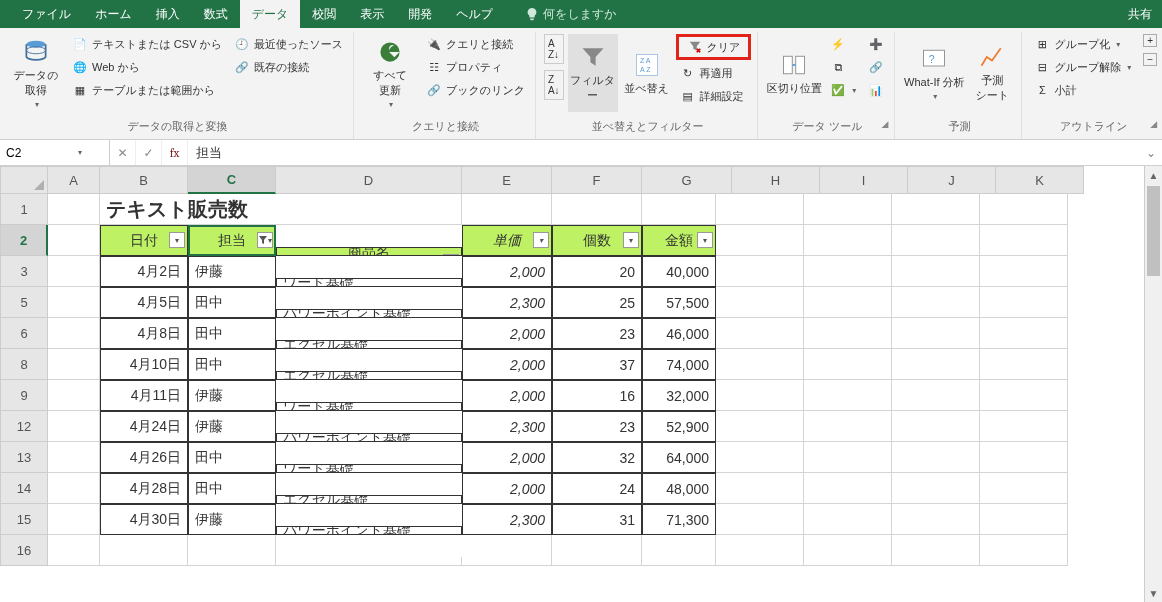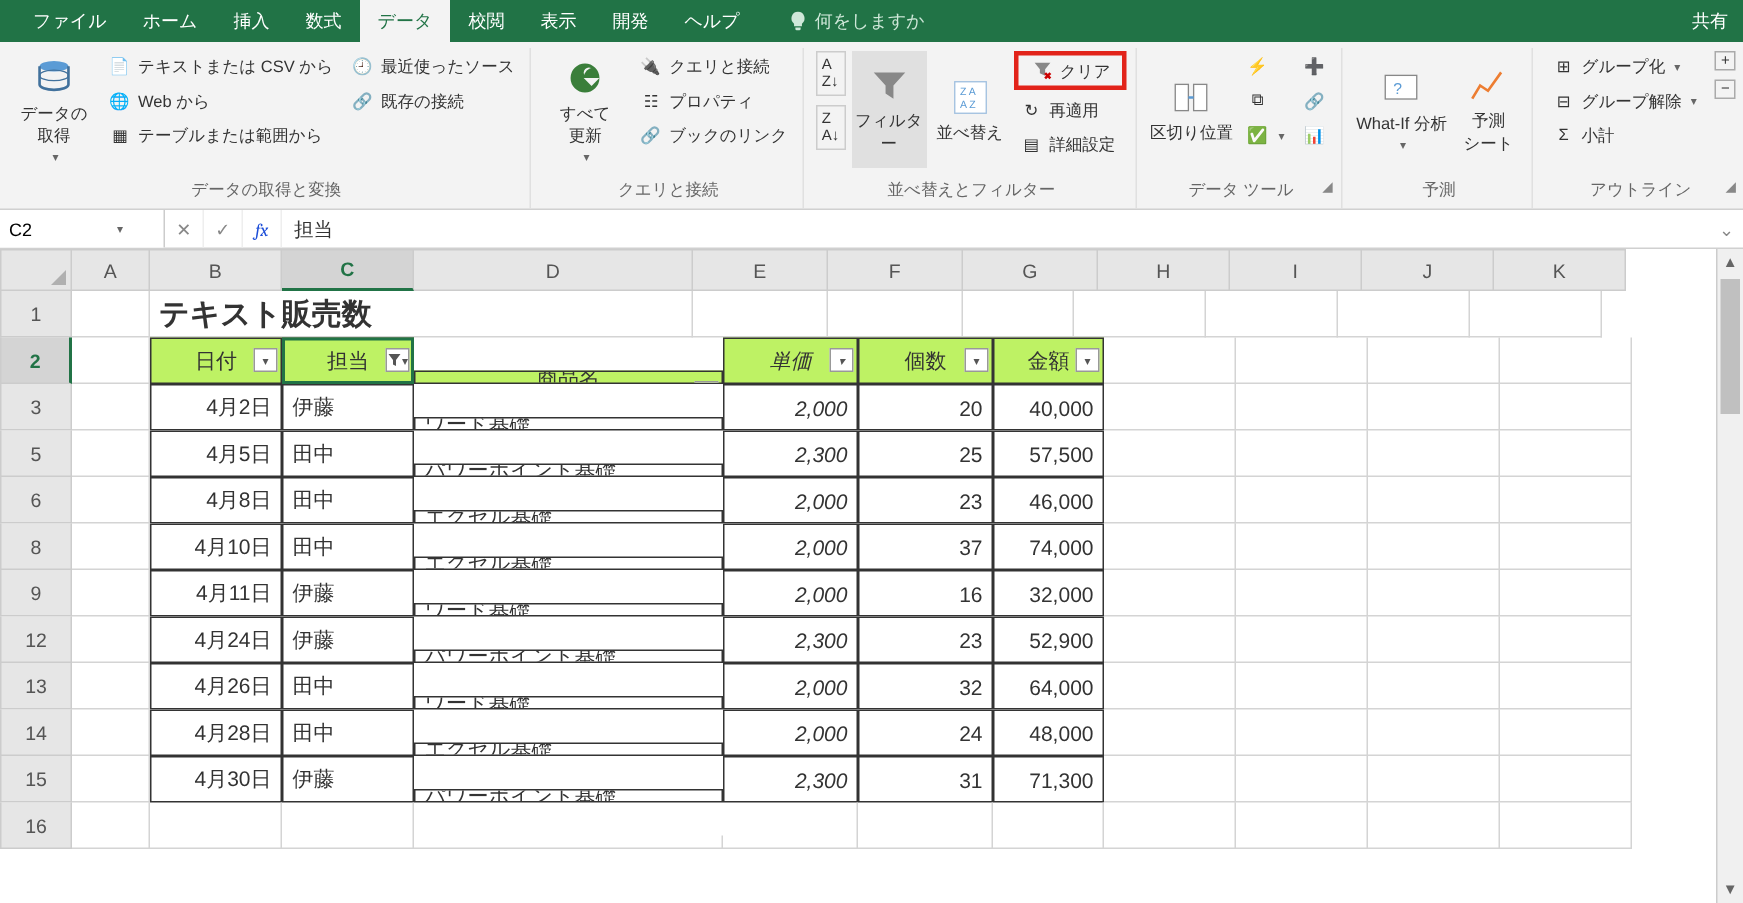--- a/index.html
+++ b/index.html
@@ -22,38 +22,38 @@
     .smallbtn{display:flex;align-items:center;gap:4px;font-size:11px;cursor:pointer;padding:2px 4px;white-space:nowrap;}
     .smallbtn.highlight{border:3px solid #e2231a;padding:2px 8px;}
     .stack{display:flex;flex-direction:column;gap:3px;}
     .iconbox{width:16px;height:16px;display:inline-flex;align-items:center;justify-content:center;}
     .caret{font-size:8px;color:#666;margin-left:2px;}
 
     .formulabar{display:flex;align-items:center;border-bottom:1px solid #d0d0d0;height:26px;background:#fff;}
     .namebox{width:110px;border-right:1px solid #ccc;height:100%;display:flex;align-items:center;padding:0 6px;background:#fff;}
     .namebox input{border:none;width:70px;font-size:12px;}
     .fbtn{width:26px;height:100%;display:flex;align-items:center;justify-content:center;color:#888;border-right:1px solid #eee;}
-    .fx{font-style:italic;font-family:Cambria,serif;color:#1d4ed8;}
+    .fx{font-family:Cambria,serif;color:#7f1d1d;}
     .fcell{flex:1;padding:0 8px;font-size:13px;}
     .fb-expand{width:22px;text-align:center;color:#888;}
 
     .sheet{display:flex;height:calc(602px - 28px - 112px - 26px);}
     .rowhdrs{width:48px;background:#fff;}
     .corner{height:28px;border:1px solid #ccc;background:#e6e6e6;position:relative;}
     .corner::after{content:"";position:absolute;right:3px;bottom:3px;border-left:10px solid transparent;border-bottom:10px solid #b0b0b0;}
     .rh{height:31px;border:1px solid #ccc;border-top:none;background:#e6e6e6;display:flex;align-items:center;justify-content:center;font-size:13px;color:#555;}
     .rh.sel{background:#d4d4d4;color:#217346;font-weight:bold;border-right:2px solid #217346;}
     .grid{flex:1;overflow:hidden;position:relative;}
     .colhdrs{display:flex;height:28px;}
     .ch{border:1px solid #ccc;border-left:none;background:#e6e6e6;display:flex;align-items:center;justify-content:center;font-size:13px;color:#555;}
     .ch.sel{background:#d4d4d4;color:#217346;font-weight:bold;border-bottom:2px solid #217346;}
     .row{display:flex;height:31px;}
     .cell{border-right:1px solid #d4d4d4;border-bottom:1px solid #d4d4d4;padding:0 6px;display:flex;align-items:center;font-size:14px;overflow:hidden;white-space:nowrap;}
     
-    .cA{width:52px;}.cB{width:88px;}.cC{width:88px;}.cD{width:206px;margin-top:22px;}.cE{width:90px;font-style:italic;}.cF{width:90px;}.cG{width:74px;}.cH{width:88px;}.cI{width:88px;}.cJ{width:88px;}.cK{width:88px;}
+    .cA{width:52px;}.cB{width:88px;}.cC{width:88px;}.cD{width:186px;margin-top:22px;}.cE{width:90px;font-style:italic;}.cF{width:90px;}.cG{width:74px;}.cH{width:88px;}.cI{width:88px;}.cJ{width:88px;}.cK{width:88px;}
     
     .titlecell{font-size:20px;font-weight:bold;font-family:"Yu Gothic","Meiryo";}
     .th{background:#bef264;border:1px solid #333!important;justify-content:center;position:relative;font-size:14px;}
     .th .fbtnf{position:absolute;right:2px;top:6px;width:16px;height:16px;border:1px solid #999;background:#fff;display:flex;align-items:center;justify-content:center;font-size:8px;color:#555;}
     .th.filtered .fbtnf::after{content:"▾";}
     .td{border:1px solid #333!important;background:#fff;}
     .td.r{justify-content:flex-end;}
     .sel-outline{position:absolute;border:2px solid #217346;pointer-events:none;}
     .vscroll{width:18px;background:#f0f0f0;border-left:1px solid #ccc;position:relative;}
     .vscroll .up,.vscroll .dn{height:18px;display:flex;align-items:center;justify-content:center;color:#666;font-size:10px;}

